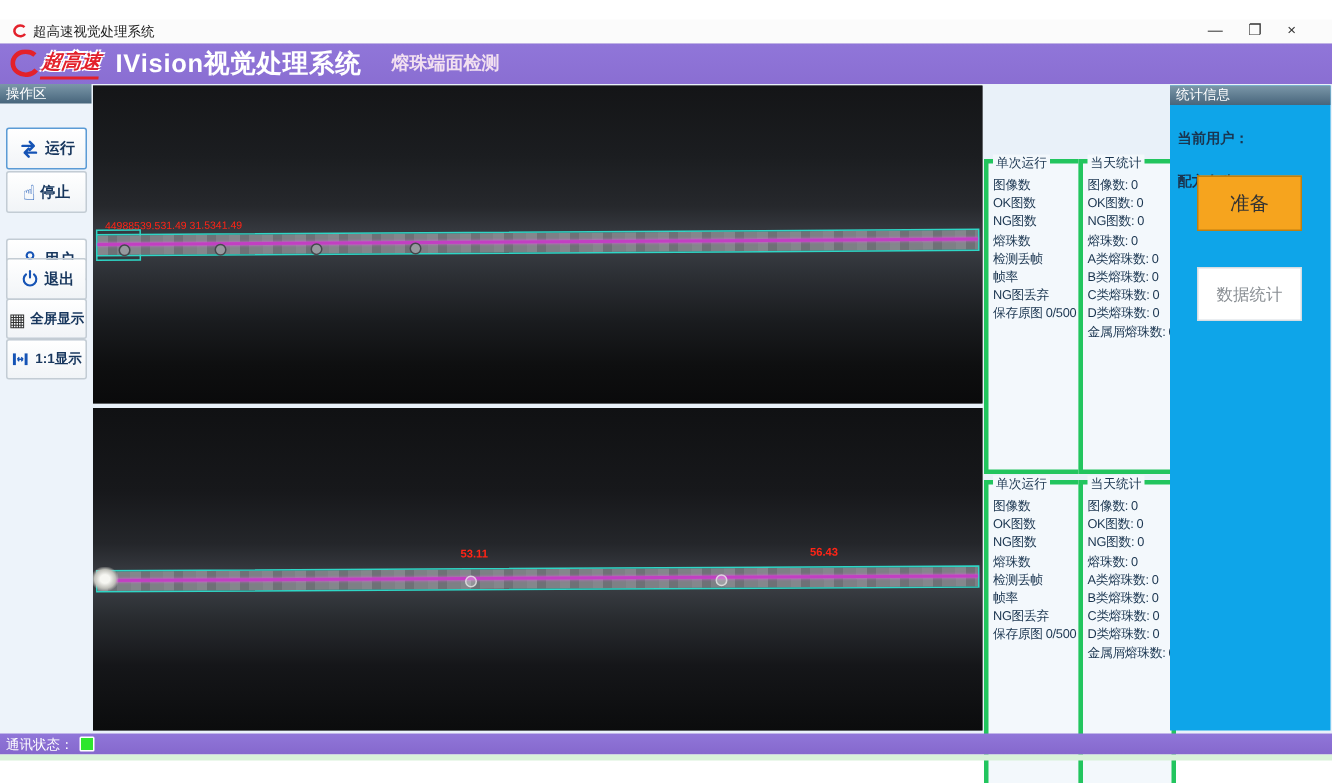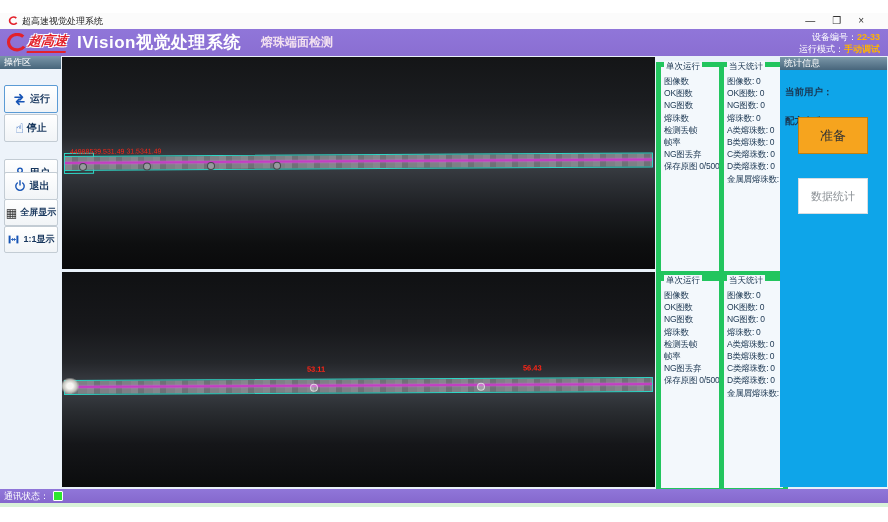--- a/index.html
+++ b/index.html
@@ -62,27 +62,27 @@
   .strip-body{position:absolute;left:0;right:0;top:5px;height:13px;border:1px solid #2fd6c6;
     background:repeating-linear-gradient(90deg,#84878c 0 7px,#6e7176 7px 13px,#7d8085 13px 22px);}
   .strip-line{position:absolute;left:0;right:0;top:5px;height:2px;background:#c23fc2;box-shadow:0 0 2px #e75ae7;}
   .strip-notch{position:absolute;left:0;top:2px;width:28px;height:19px;border:1px solid #2fd6c6;}
   .strip-blob{position:absolute;left:-3px;top:3px;width:18px;height:16px;
     background:radial-gradient(ellipse at center,#f6f6f2 25%,#c0c0ba 55%,rgba(0,0,0,0) 75%);}
   .cam-annotation{position:absolute;font-size:7px;color:#ff2416;white-space:nowrap;letter-spacing:0;}
   #anno-outer{left:6px;top:-3px;}
   .anno-inner{top:-9px;font-size:7.5px;font-weight:bold;}
   #anno-inner-0{left:243px;}
-  #anno-inner-1{left:415px;padding-left:44px;}
+  #anno-inner-1{left:432px;padding-left:44px;}
   .marker{position:absolute;width:6px;height:6px;border:1px solid rgba(230,230,230,0.8);
           border-radius:50%;background:rgba(255,255,255,0.25);top:8px;}
   .marker.dark{border-color:#44474c;background:#96999e;}
 
   
-  .groupbox{position:absolute;border:5px solid #22c55e;background:#f3f8fc;}
+  .groupbox{position:absolute;border:3px solid #22c55e;background:#f3f8fc;margin-top:44px;}
   #gb1{left:656px;top:6px;width:60px;height:204px;}
   #gb2{left:719px;top:6px;width:59px;height:204px;}
   #gb3{left:656px;top:220px;width:60px;height:207px;}
   #gb4{left:719px;top:220px;width:59px;height:207px;}
   .gb-title{position:absolute;top:-6px;left:3px;background:#f3f8fc;padding:0 2px;
             font-size:8.5px;color:#1a3550;white-space:nowrap;}
   .gb-rows{padding:8px 1px 0 3px;}
   .srow{display:flex;gap:2px;font-size:8.5px;line-height:12.2px;color:#1a3550;
         white-space:nowrap;letter-spacing:-0.2px;}
 
@@ -127,28 +127,20 @@
 
 <div class="abs" id="header">
   <span id="logo-wrap">
     <svg width="22" height="20" viewBox="0 0 24 22">
         <path d="M20 4 A9.5 8.5 0 1 0 21 15" stroke="#e3212b" stroke-width="3.4" fill="none"></path>
       </svg>
     <span id="logo-text">超高速</span>
   </span>
   <span id="app-title">IVision视觉处理系统</span>
   <span id="app-subtitle">熔珠端面检测</span>
-  <div id="device-info">
-    <div class="dev-row">
-      <span class="dev-label">设备编号：</span><span class="dev-value">22-33</span>
-    </div>
-    <div class="dev-row">
-      <span class="dev-label">运行模式：</span><span class="dev-value">手动调试</span>
-    </div>
-  </div>
 </div>
 
 <div class="abs" id="content">
 
   <div class="abs" id="sidebar">
     <div class="panel-header">操作区</div>
     <div class="side-btn focused" style="top:29px;">
       <svg width="15" height="15" viewBox="0 0 20 20">
           <g stroke="#1553b5" stroke-width="2.2" fill="none" stroke-linecap="round" stroke-linejoin="round">
             <path d="M4 7 h10 M14 7 l-3.5 -3.5 M14 7 l-3.5 3.5"></path>

